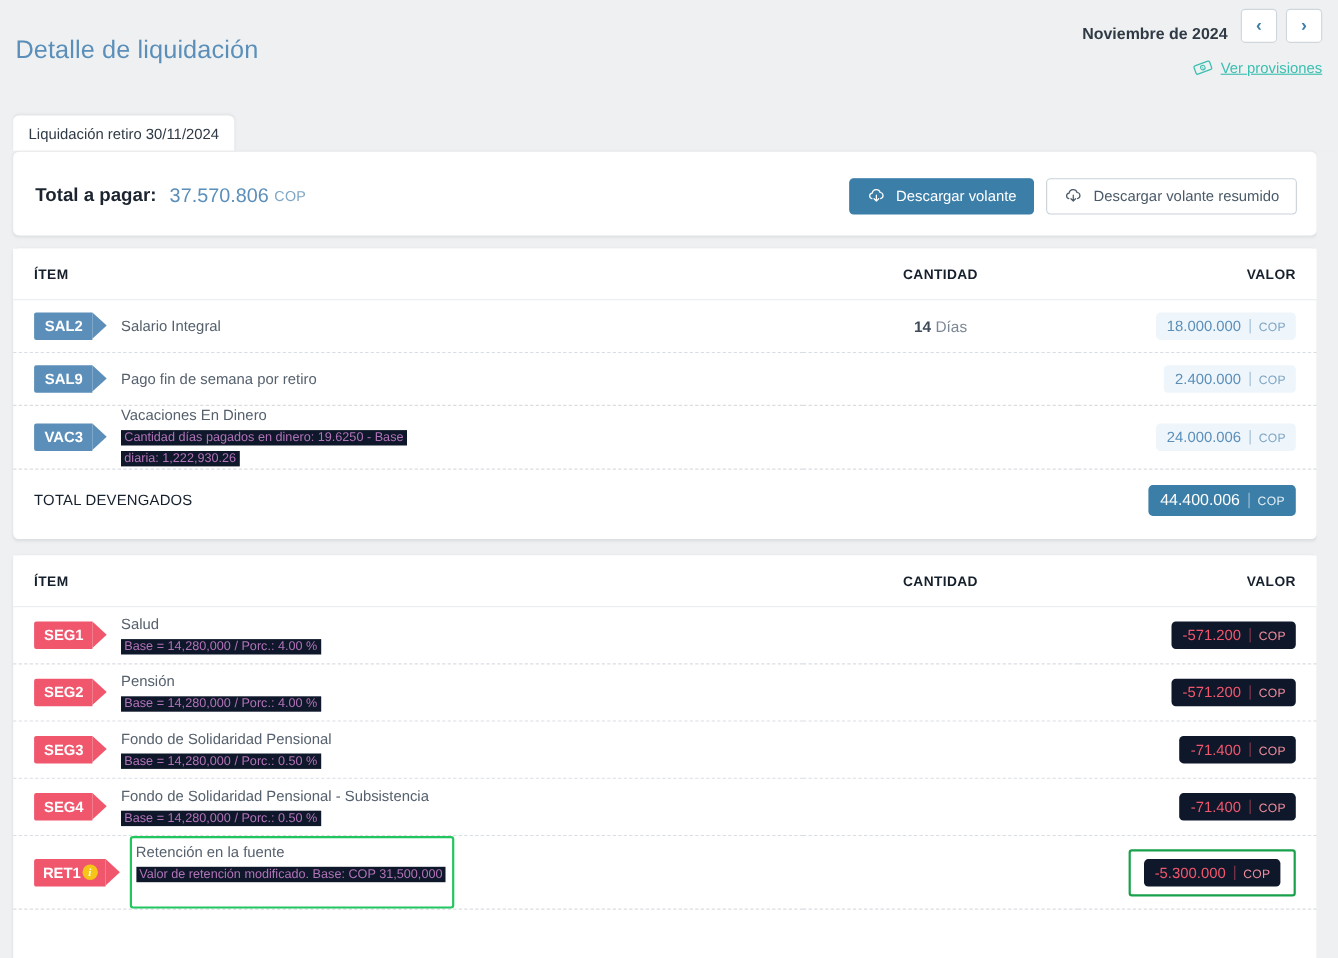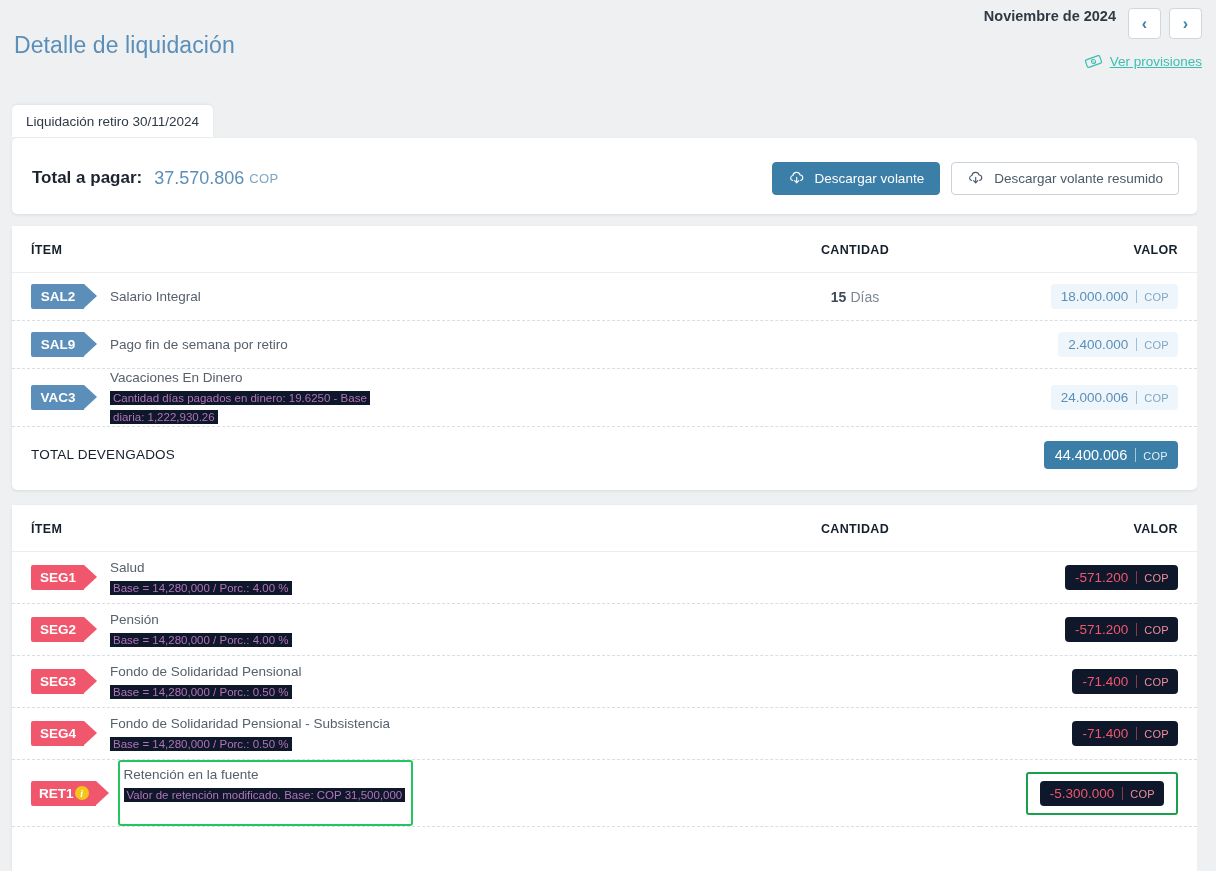--- a/index.html
+++ b/index.html
@@ -13,21 +13,21 @@
 
   
   .hdr { position: relative; height: 96px; }
   .page-title {
     position: absolute; left: 14px; top: 32px;
     font-size: 23px; color: #5b8fb9; font-weight: 400;
     letter-spacing: .1px;
   }
   .month-row {
     position: absolute; right: 14px; top: 8px;
-    display: flex; align-items: flex-start; gap: 8px;
+    display: flex; align-items: flex-end; gap: 8px;
   }
   .month-label { font-size: 14.5px; color: #2f3a45; font-weight: 700; margin-right: 4px; }
   .navbtn {
     width: 33px; height: 31px; border: 1px solid #cfd6dc; border-radius: 4px;
     background: #fff; color: #3b7ea8; font-size: 16px; line-height: 1;
     display: flex; align-items: center; justify-content: center;
     cursor: pointer; font-weight: 700;
   }
   .prov-row {
     position: absolute; right: 14px; top: 52px;
@@ -248,21 +248,21 @@
             <td>
               <div class="itemcell">
                 <span class="tag blue">
                   <span>SAL2</span>
                 </span>
                 <div class="texts">
                   <div class="nm">Salario Integral</div>
                 </div>
               </div>
             </td>
-            <td class="qtycell"><span class="q-n">15</span><span class="q-u">Días</span></td>
+            <td class="qtycell"><span class="q-n">14</span><span class="q-u">Días</span></td>
             <td class="valcell"><span class="pill pos">
                 <span>18.000.000</span>
                 <span class="bar"></span>
                 <span class="cur">COP</span>
               </span></td>
           </tr>
           <tr class="drow">
             <td>
               <div class="itemcell">
                 <span class="tag blue">

